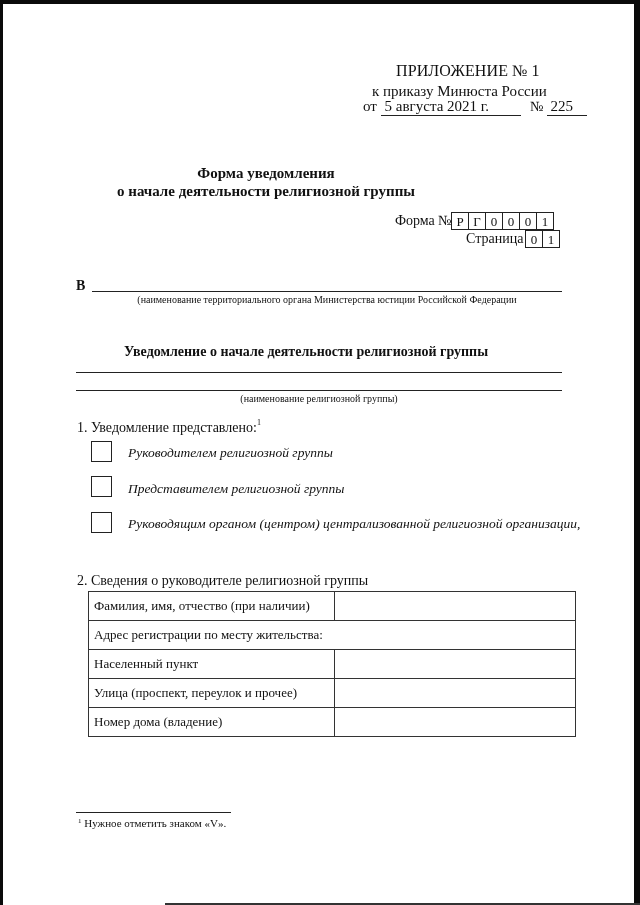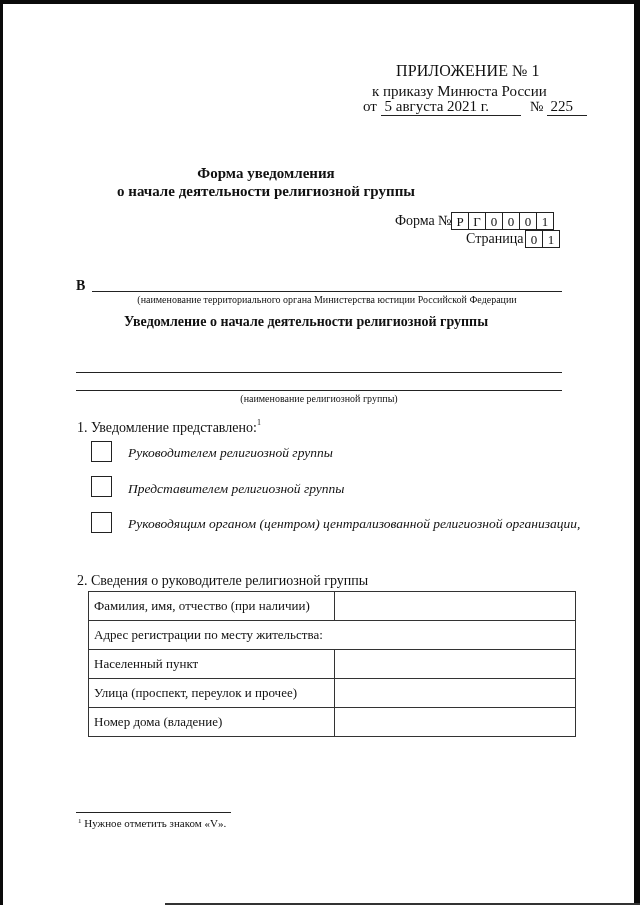--- a/index.html
+++ b/index.html
@@ -47,21 +47,21 @@
   .cells.page { left: 526px; top: 230px; }
 
   
   .v-letter { left: 76px; top: 278px; font-size: 14px; font-weight: bold; }
   .v-line { left: 92px; top: 291px; width: 470px; height: 0; border-top: 1.2px solid #222; }
   .hint {
     text-align: center; font-size: 10px; line-height: 12px;
   }
   .hint-org { left: 92px; top: 294px; width: 470px; }
 
-  .notif-title { left: 0; width: 612px; top: 314px; text-align: center; font-weight: bold; font-size: 14px; }
+  .notif-title { left: 0; width: 612px; top: 344px; text-align: center; font-weight: bold; font-size: 14px; }
 
   .grp-line1 { left: 76px; top: 372px; width: 486px; border-top: 1.2px solid #222; }
   .grp-line2 { left: 76px; top: 390px; width: 486px; border-top: 1.2px solid #222; }
   .hint-grp { left: 76px; top: 393px; width: 486px; }
 
   .s1-title { left: 77px; top: 420px; font-size: 14px; }
   .s1-title sup { font-size: 8px; vertical-align: top; position: relative; top: -2px; }
 
   .checkbox {
     left: 91px; width: 21px; height: 21px; border: 1px solid #222; box-sizing: border-box; background: #fff;

